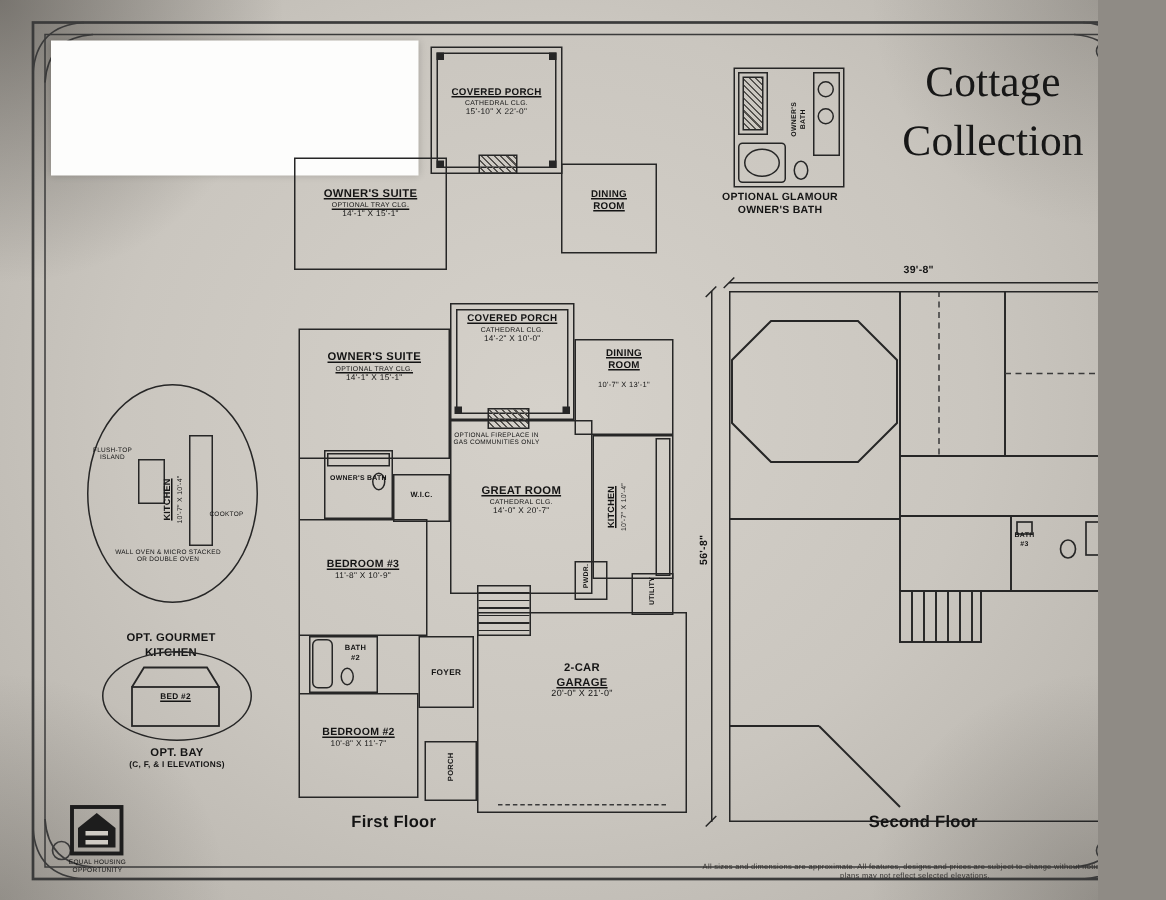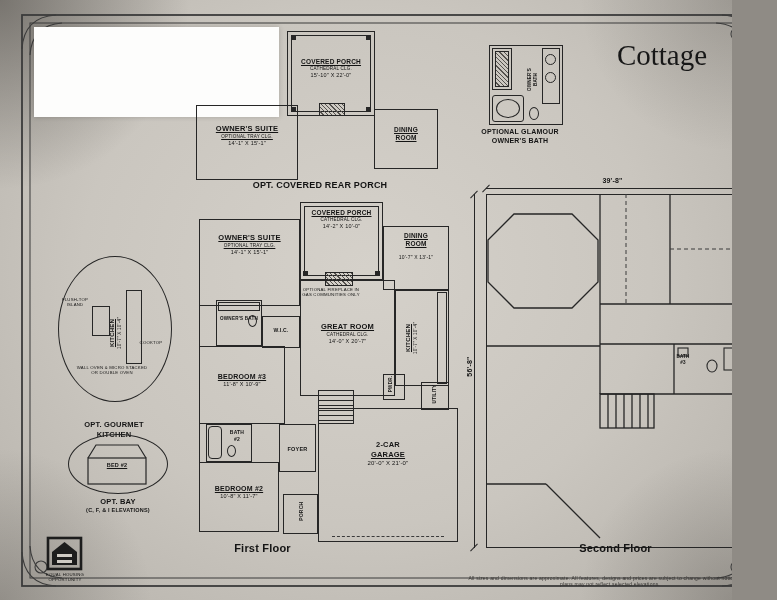--- a/index.html
+++ b/index.html
@@ -49,20 +49,21 @@
         <circle cx="41" cy="567" r="6"></circle>
       <path d="M722,586 Q754,584 756,552 M716,578 Q746,576 748,546"></path>
         <circle cx="737" cy="567" r="6"></circle>
     </g>
   </svg>
 
   <div class="abs" style="left:34px;top:27px;width:245px;height:90px;background:#fdfdfc;box-shadow:0 0 5px rgba(0,0,0,.18)"></div>
 
   <div class="abs title" style="left:572px;top:36px;width:180px">
     <div>Cottage</div>
+    <div>Collection</div>
   </div>
 
   <div class="room" style="left:287px;top:31px;width:88px;height:85px">
     <div class="inner"></div>
   </div>
   <div class="post" style="left:291px;top:35px"></div>
   <div class="post" style="left:366px;top:35px"></div>
   <div class="post" style="left:291px;top:107px"></div>
   <div class="post" style="left:366px;top:107px"></div>
   <div class="room" style="left:196px;top:105px;width:102px;height:75px"></div>
@@ -73,21 +74,20 @@
     <div class="f65 b u">COVERED PORCH</div>
     <div class="f45">CATHEDRAL CLG.</div>
     <div class="f55">15'-10" X 22'-0"</div>
   </div>
   <div class="lbl" style="left:198px;top:124px;width:98px">
     <div class="f75 b u">OWNER'S SUITE</div>
     <div class="f45 u">OPTIONAL TRAY CLG.</div>
     <div class="f55">14'-1" X 15'-1"</div>
   </div>
   <div class="lbl f65 b u" style="left:389px;top:126px;width:34px">DINING ROOM</div>
-  <div class="lbl f9 b" style="left:208px;top:180px;width:224px">OPT. COVERED REAR PORCH</div>
 
   <div class="room thick" style="left:489px;top:45px;width:74px;height:80px"></div>
   <div class="room thin" style="left:492px;top:48px;width:20px;height:42px">
     <div class="inner hatch" style="inset:2px;border-width:1px"></div>
   </div>
   <div class="room thin" style="left:492px;top:95px;width:32px;height:27px;border-radius:3px">
     <div class="inner" style="inset:3px;border-radius:50%"></div>
   </div>
   <div class="room thin" style="left:542px;top:48px;width:18px;height:56px"></div>
   <div class="circ" style="left:545px;top:54px;width:11px;height:11px"></div>

